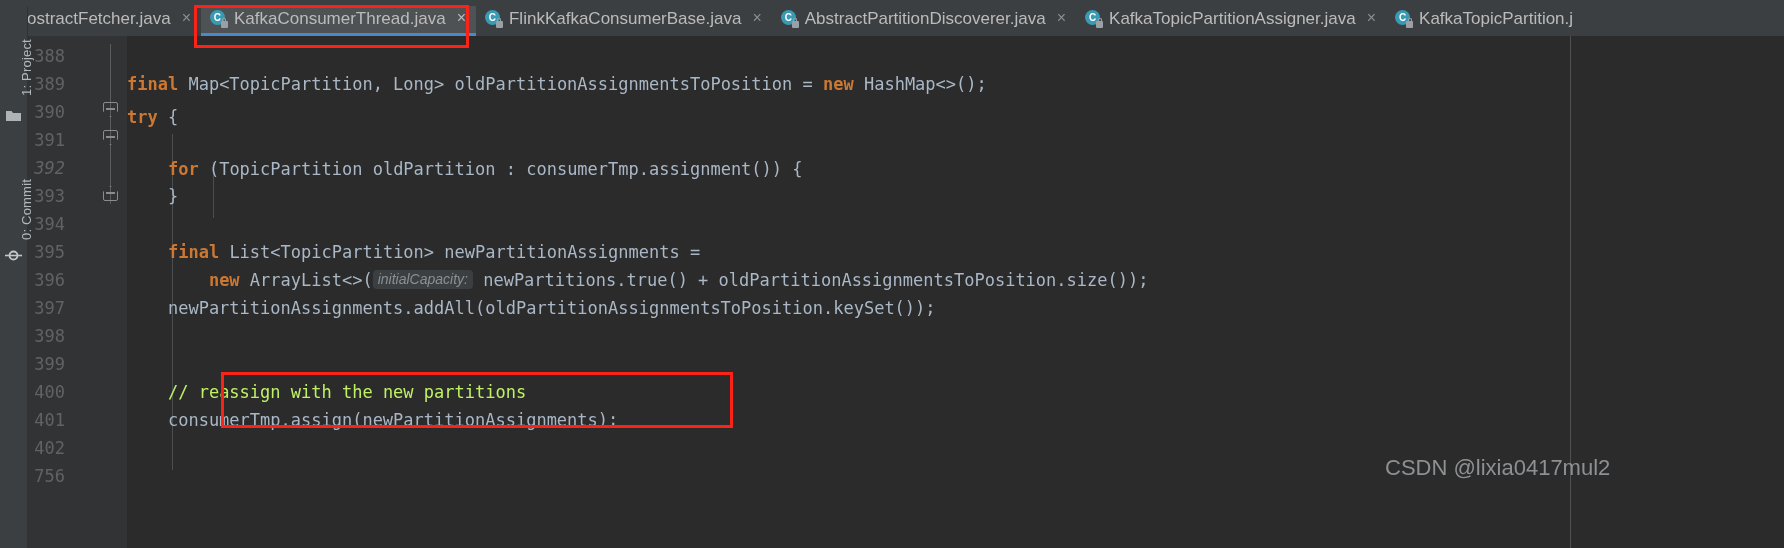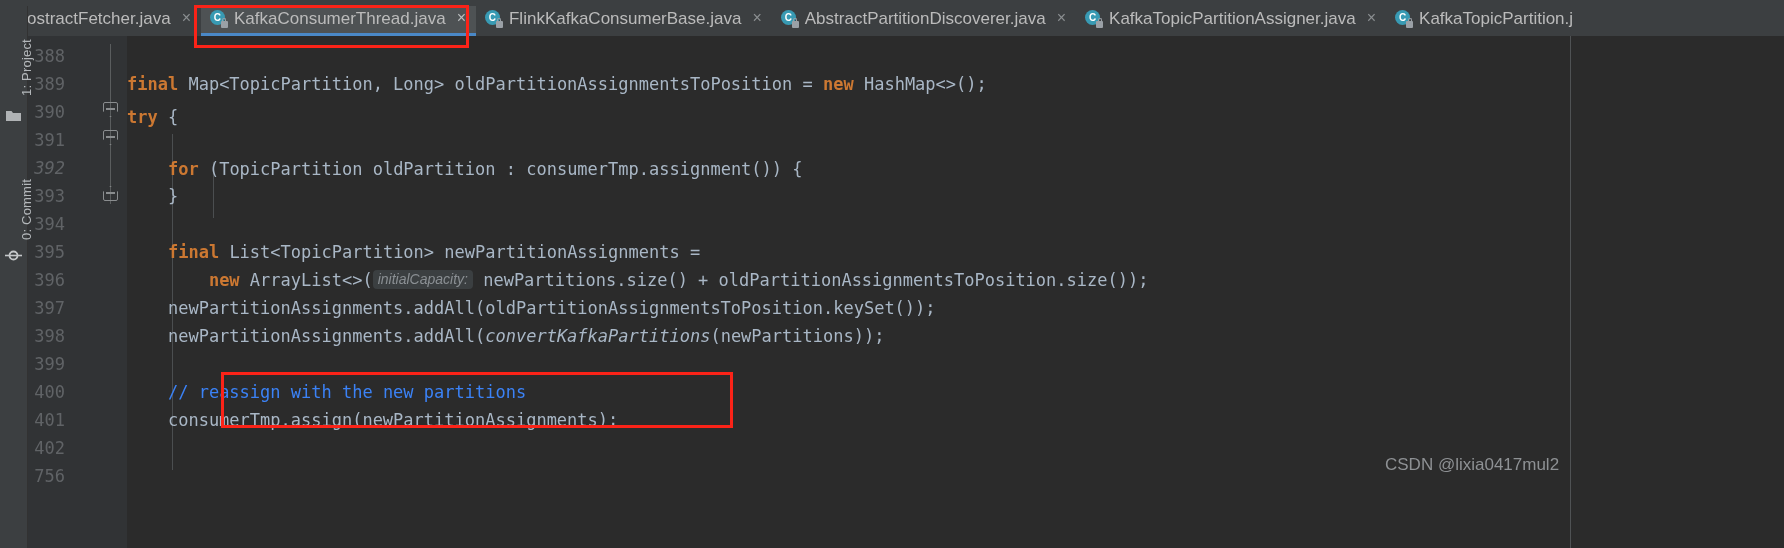--- a/index.html
+++ b/index.html
@@ -194,21 +194,21 @@
     left: 0;
     height: 28px;
     line-height: 28px;
     white-space: pre;
     font-family: "DejaVu Sans Mono", monospace;
     font-size: 17px;
     color: #a9b7c6;
   }
   .kw   { color: #cc7832; font-weight: bold; }
   .plain{ color: #a9b7c6; }
-  .cmt  { color: #3b82f6; }
+  .cmt  { color: #bef264; }
   .ital { font-style: italic; }
   .uline{ text-decoration: underline; }
 
   .hintbadge {
     display: inline-block;
     background: #3b3f41;
     color: #8a8f93;
     border-radius: 4px;
     padding: 1px 5px;
     font-family: "Liberation Sans", sans-serif;
@@ -239,21 +239,21 @@
     border: 3px solid #fb2318;
     box-sizing: border-box;
     pointer-events: none;
     z-index: 9;
   }
 
   
   #watermark {
     position: absolute;
     color: #8e9194;
-    font-size: 17px;
+    font-size: 22px;
     font-family: "Liberation Sans", sans-serif;
     white-space: nowrap;
     z-index: 8;
   }
 
   
   #top-chrome {
     position: absolute;
     left: 27px; top: 0;
     width: 1757px; height: 6px;
@@ -400,25 +400,24 @@
 
       <div class="codeline" style="top:90px;margin-top:29px;"><span class="plain">    </span><span class="kw">for</span><span class="plain"> (TopicPartition oldPartition : consumerTmp.assignment()) {</span></div>
 
 
       <div class="codeline" style="top:146px;"><span class="plain">    }</span></div>
 
       <div class="codeline" style="top:174px;"></div>
 
       <div class="codeline" style="top:202px;"><span class="plain">    </span><span class="kw">final</span><span class="plain"> List&lt;TopicPartition&gt; newPartitionAssignments =</span></div>
 
-      <div class="codeline" style="top:230px;"><span class="plain">        </span><span class="kw">new</span><span class="plain"> ArrayList&lt;&gt;(</span><span class="hintbadge">initialCapacity:</span><span class="plain"> newPartitions.size() + oldPartitionAssignmentsToPosition.size());</span></div>
+      <div class="codeline" style="top:230px;"><span class="plain">        </span><span class="kw">new</span><span class="plain"> ArrayList&lt;&gt;(</span><span class="hintbadge">initialCapacity:</span><span class="plain"> newPartitions.true() + oldPartitionAssignmentsToPosition.size());</span></div>
 
       <div class="codeline" style="top:258px;"><span class="plain">    newPartitionAssignments.addAll(oldPartitionAssignmentsToPosition.keySet());</span></div>
 
-      <div class="codeline" style="top:286px;"><span class="plain">    newPartitionAssignments.addAll(</span><span class="plain ital">convertKafkaPartitions</span><span class="plain">(newPartitions));</span></div>
 
       <div class="codeline" style="top:314px;"></div>
 
       <div class="codeline" style="top:342px;"><span class="plain">    </span><span class="cmt">// reassign with the new partitions</span></div>
 
       <div class="codeline" style="top:370px;"><span class="plain">    consumerTmp.assign(newPartitionAssignments);</span></div>
 
 
       <div class="codeline" style="top:426px;"></div>
 

